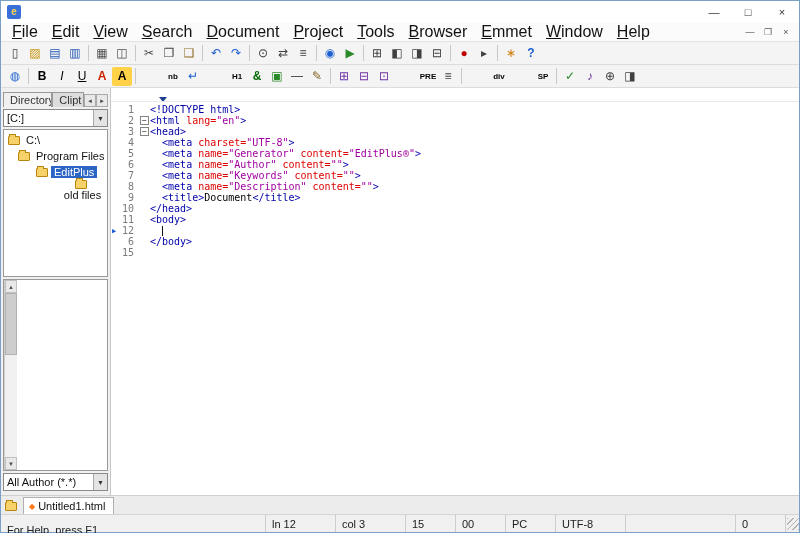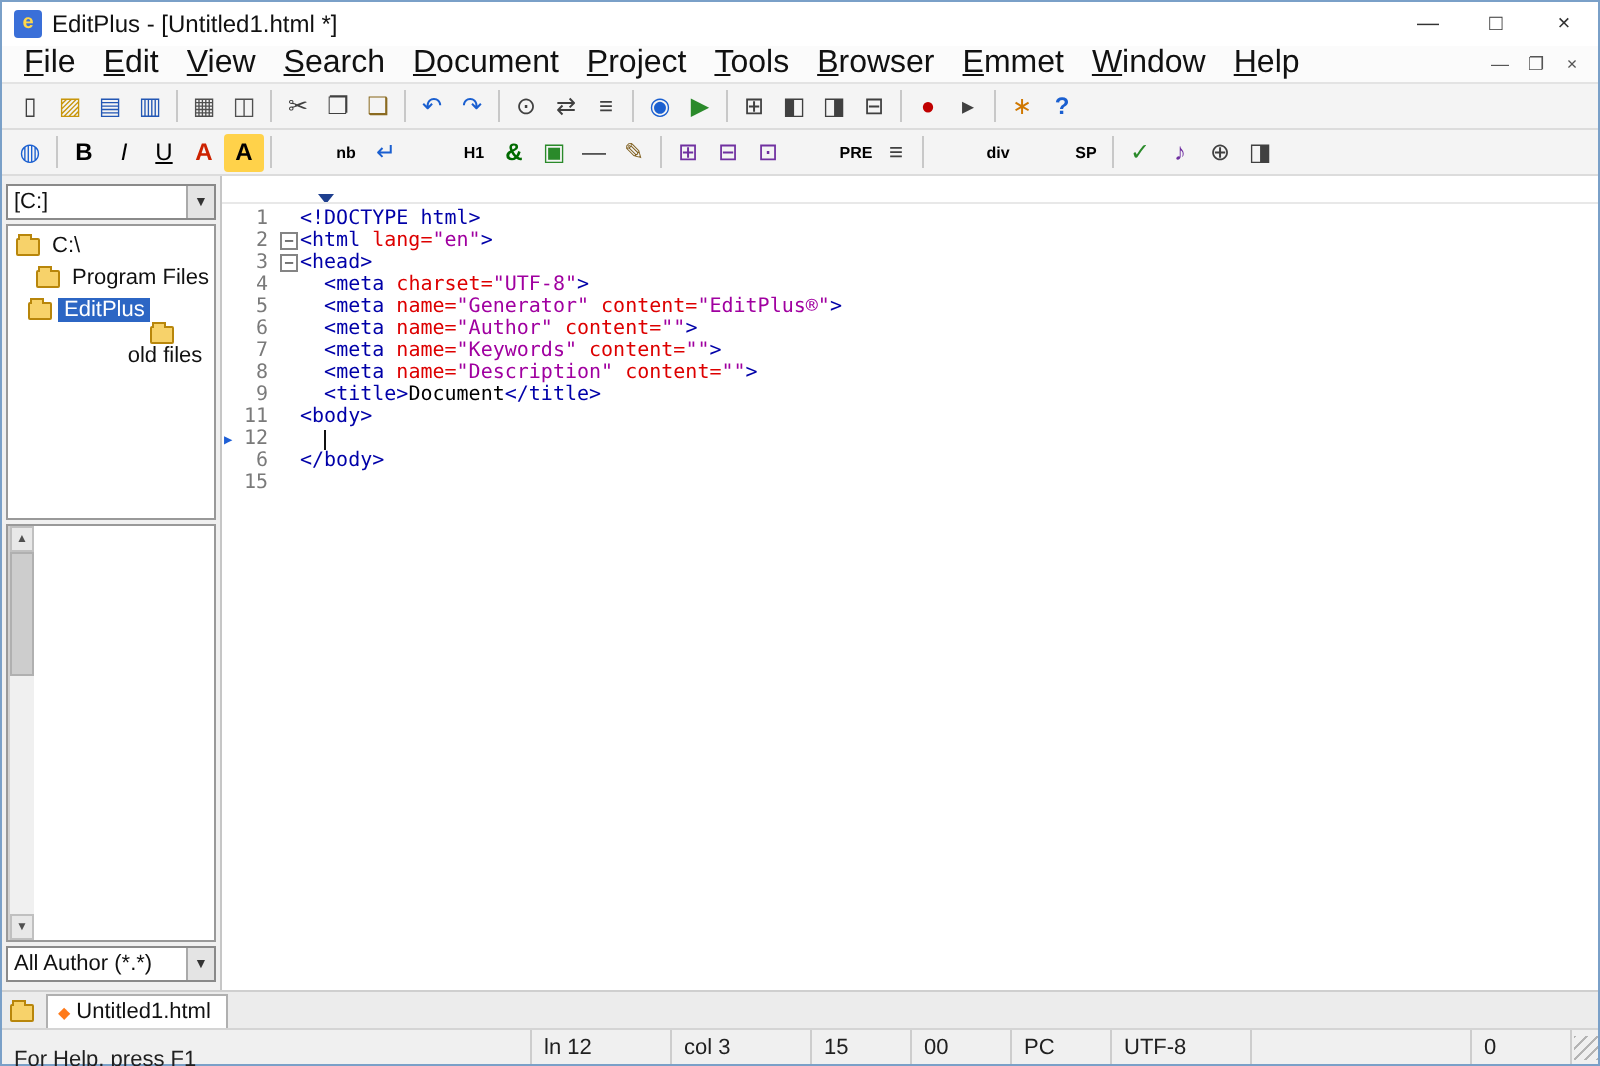--- a/index.html
+++ b/index.html
@@ -89,21 +89,20 @@
   .status-seg.end { width:14px; flex:none; padding:0; }
   .resize-grip { width:12px; height:12px; margin-left:auto; background:repeating-linear-gradient(135deg,#b4b4b4 0 1px,transparent 1px 4px); }
 </style>
 </head>
 <body>
 
 <div class="window">
 
   <div class="titlebar">
     <span class="app-icon">e</span>
-    <span class="title-text">EditPlus - [Untitled1.html *]</span>
     <div class="win-controls">
       <span class="win-btn">—</span>
       <span class="win-btn">□</span>
       <span class="win-btn">×</span>
     </div>
   </div>
 
   <div class="menubar" id="menubar">
     <span class="menu-item"><u>F</u>ile</span>
       <span class="menu-item"><u>E</u>dit</span>
@@ -185,34 +184,42 @@
       <span class="tb-sep"></span>
       <span class="tb-btn" style="color: rgb(42, 138, 42);">✓</span>
       <span class="tb-btn" style="color: rgb(112, 48, 160);">♪</span>
       <span class="tb-btn" style="color: rgb(64, 64, 64);">⊕</span>
       <span class="tb-btn" style="color: rgb(64, 64, 64);">◨</span>
     </div>
 
   <div class="main">
 
     <div class="sidebar">
+      <div class="side-tabs">
+        <span class="side-tab active">Directory</span>
+        <span class="side-tab">Clipt</span>
+        <span class="tab-arrows">
+          <span class="tab-arrow">◂</span>
+          <span class="tab-arrow">▸</span>
+        </span>
+      </div>
       <div class="combo">
         <span class="combo-text">[C:]</span>
         <span class="combo-arrow">▼</span>
       </div>
       <div class="tree-panel" id="tree">
           <div class="tree-item" style="padding-left: 4px;">
             <span class="folder-icon"></span>
             <span class="tree-label">C:\</span>
           </div>
           <div class="tree-item" style="padding-left: 14px;">
             <span class="folder-icon"></span>
             <span class="tree-label">Program Files</span>
           </div>
-          <div class="tree-item selected" style="padding-left: 10px;">
+          <div class="tree-item selected" style="padding-left: 32px;">
             <span class="folder-icon"></span>
             <span class="tree-label">EditPlus</span>
           </div>
           <div class="tree-item" style="padding-left: 54px; flex-direction: column;">
             <span class="folder-icon"></span>
             <span class="tree-label">old files</span>
           </div>
         </div>
       <div class="filelist-wrap">
         <div class="scrollbar">
@@ -237,20 +244,21 @@
       <div class="code" id="code">
           <div class="code-line"><span class="gutter">1</span><span class="fold-col"></span><span class="line-text"><span class="tok-tag">&lt;!DOCTYPE html&gt;</span></span></div>
           <div class="code-line"><span class="gutter">2</span><span class="fold-col"><span class="fold-box">−</span></span><span class="line-text"><span class="tok-tag">&lt;html </span><span class="tok-attr">lang=</span><span class="tok-val">"en"</span><span class="tok-tag">&gt;</span></span></div>
           <div class="code-line"><span class="gutter">3</span><span class="fold-col"><span class="fold-box">−</span></span><span class="line-text"><span class="tok-tag">&lt;head&gt;</span></span></div>
           <div class="code-line"><span class="gutter">4</span><span class="fold-col"></span><span class="line-text"><span class="tok-txt">  </span><span class="tok-tag">&lt;meta </span><span class="tok-attr">charset=</span><span class="tok-val">"UTF-8"</span><span class="tok-tag">&gt;</span></span></div>
           <div class="code-line"><span class="gutter">5</span><span class="fold-col"></span><span class="line-text"><span class="tok-txt">  </span><span class="tok-tag">&lt;meta </span><span class="tok-attr">name=</span><span class="tok-val">"Generator"</span><span class="tok-attr"> content=</span><span class="tok-val">"EditPlus®"</span><span class="tok-tag">&gt;</span></span></div>
           <div class="code-line"><span class="gutter">6</span><span class="fold-col"></span><span class="line-text"><span class="tok-txt">  </span><span class="tok-tag">&lt;meta </span><span class="tok-attr">name=</span><span class="tok-val">"Author"</span><span class="tok-attr"> content=</span><span class="tok-val">""</span><span class="tok-tag">&gt;</span></span></div>
           <div class="code-line"><span class="gutter">7</span><span class="fold-col"></span><span class="line-text"><span class="tok-txt">  </span><span class="tok-tag">&lt;meta </span><span class="tok-attr">name=</span><span class="tok-val">"Keywords"</span><span class="tok-attr"> content=</span><span class="tok-val">""</span><span class="tok-tag">&gt;</span></span></div>
           <div class="code-line"><span class="gutter">8</span><span class="fold-col"></span><span class="line-text"><span class="tok-txt">  </span><span class="tok-tag">&lt;meta </span><span class="tok-attr">name=</span><span class="tok-val">"Description"</span><span class="tok-attr"> content=</span><span class="tok-val">""</span><span class="tok-tag">&gt;</span></span></div>
           <div class="code-line"><span class="gutter">9</span><span class="fold-col"></span><span class="line-text"><span class="tok-txt">  </span><span class="tok-tag">&lt;title&gt;</span><span class="tok-txt">Document</span><span class="tok-tag">&lt;/title&gt;</span></span></div>
+          <div class="code-line"><span class="gutter">10</span><span class="fold-col"></span><span class="line-text"><span class="tok-tag">&lt;/head&gt;</span></span></div>
           <div class="code-line"><span class="gutter">11</span><span class="fold-col"></span><span class="line-text"><span class="tok-tag">&lt;body&gt;</span></span></div>
           <div class="code-line"><span class="gutter">12<span class="line-marker">▶</span></span><span class="fold-col"></span><span class="line-text"><span class="caret-spacer" style="width: 2ch;"></span><span class="caret"></span></span></div>
           <div class="code-line"><span class="gutter">6</span><span class="fold-col"></span><span class="line-text"><span class="tok-tag">&lt;/body&gt;</span></span></div>
           <div class="code-line"><span class="gutter">15</span><span class="fold-col"></span><span class="line-text"></span></div>
         </div>
     </div>
   </div>
 
   <div class="tabbar">
     <span class="tab-list-btn">

